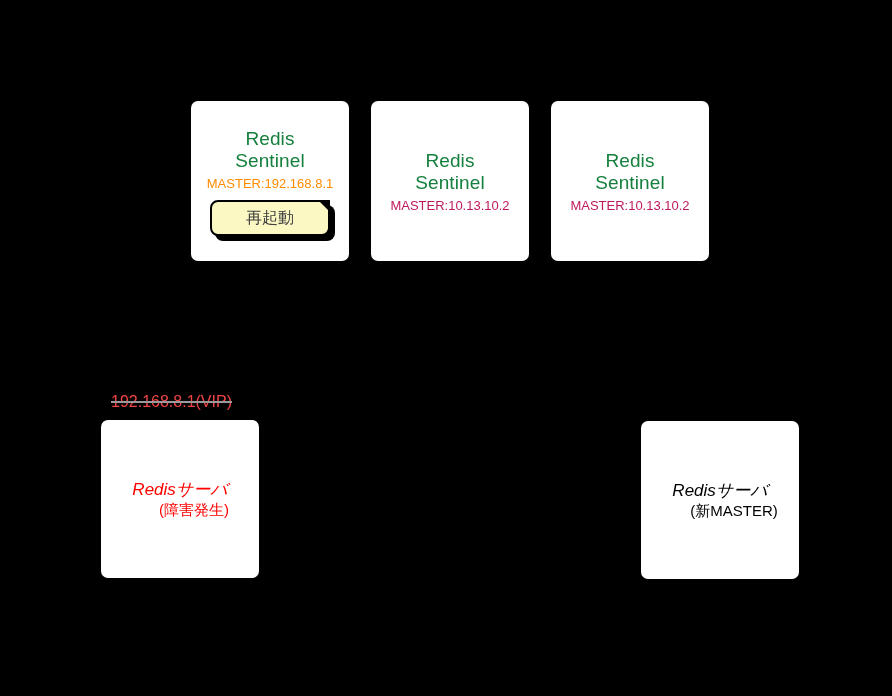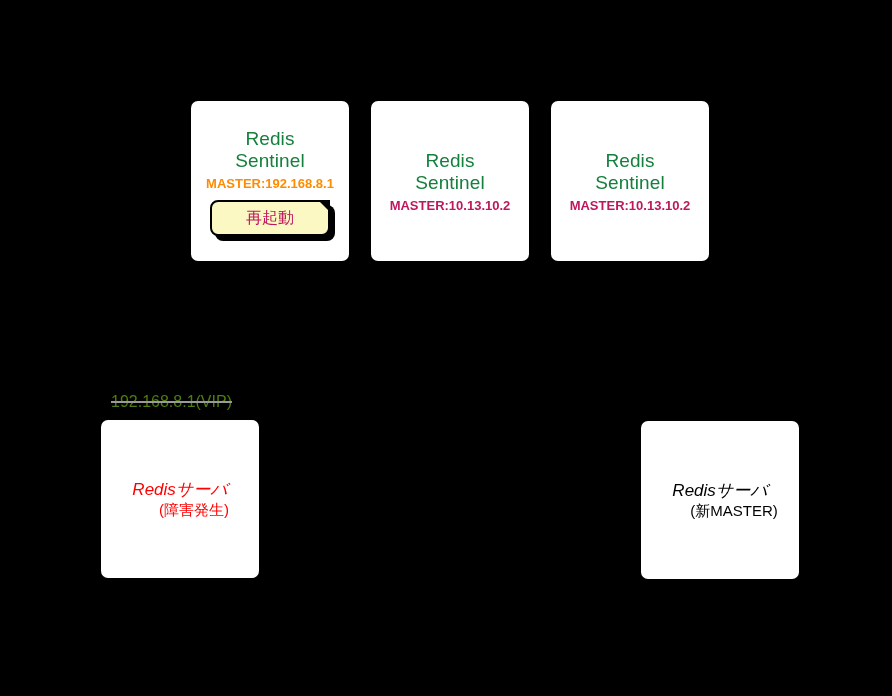--- a/index.html
+++ b/index.html
@@ -55,21 +55,20 @@
     line-height: 22px;
     letter-spacing: 0.1px;
   }
   .sentinel-title .line2 { display: block; text-align: right; }
 
   .sentinel-master {
     font-size: 13px;
     line-height: 16px;
     margin-top: 4px;
     white-space: nowrap;
-    font-weight: bold;
   }
   .master-orange { color: #ff8c00; }
   .master-red    { color: #be185d; }
 
   
   .btn-wrap {
     position: relative;
     margin-top: 8px;
     width: 120px;
     height: 36px;
@@ -90,42 +89,42 @@
     width: 120px;
     height: 36px;
     background: #fbf8c3;
     border: 2px solid #000000;
     box-sizing: border-box;
     border-radius: 8px;
     display: flex;
     align-items: center;
     justify-content: center;
     font-size: 16px;
-    color: #be185d;
+    color: #404040;
     cursor: pointer;
     
     clip-path: polygon(0 0, calc(100% - 11px) 0, 100% 11px, 100% 100%, 0 100%);
   }
   .btn-corner {
     position: absolute;
     right: 0;
     top: 0;
     width: 12px;
     height: 12px;
     background: #000000;
     clip-path: polygon(100% 0, 100% 100%, 0 0);
     pointer-events: none;
   }
 
   
   #vip-label {
     position: absolute;
     left: 111px;
     top: 392px;
-    color: #4d7c0f;
+    color: #ef4444;
     font-size: 16px;
     line-height: 20px;
     white-space: nowrap;
     text-decoration: line-through;
     text-decoration-color: #9a9a9a;
     text-decoration-thickness: 2px;
   }
 
   
   .server {

